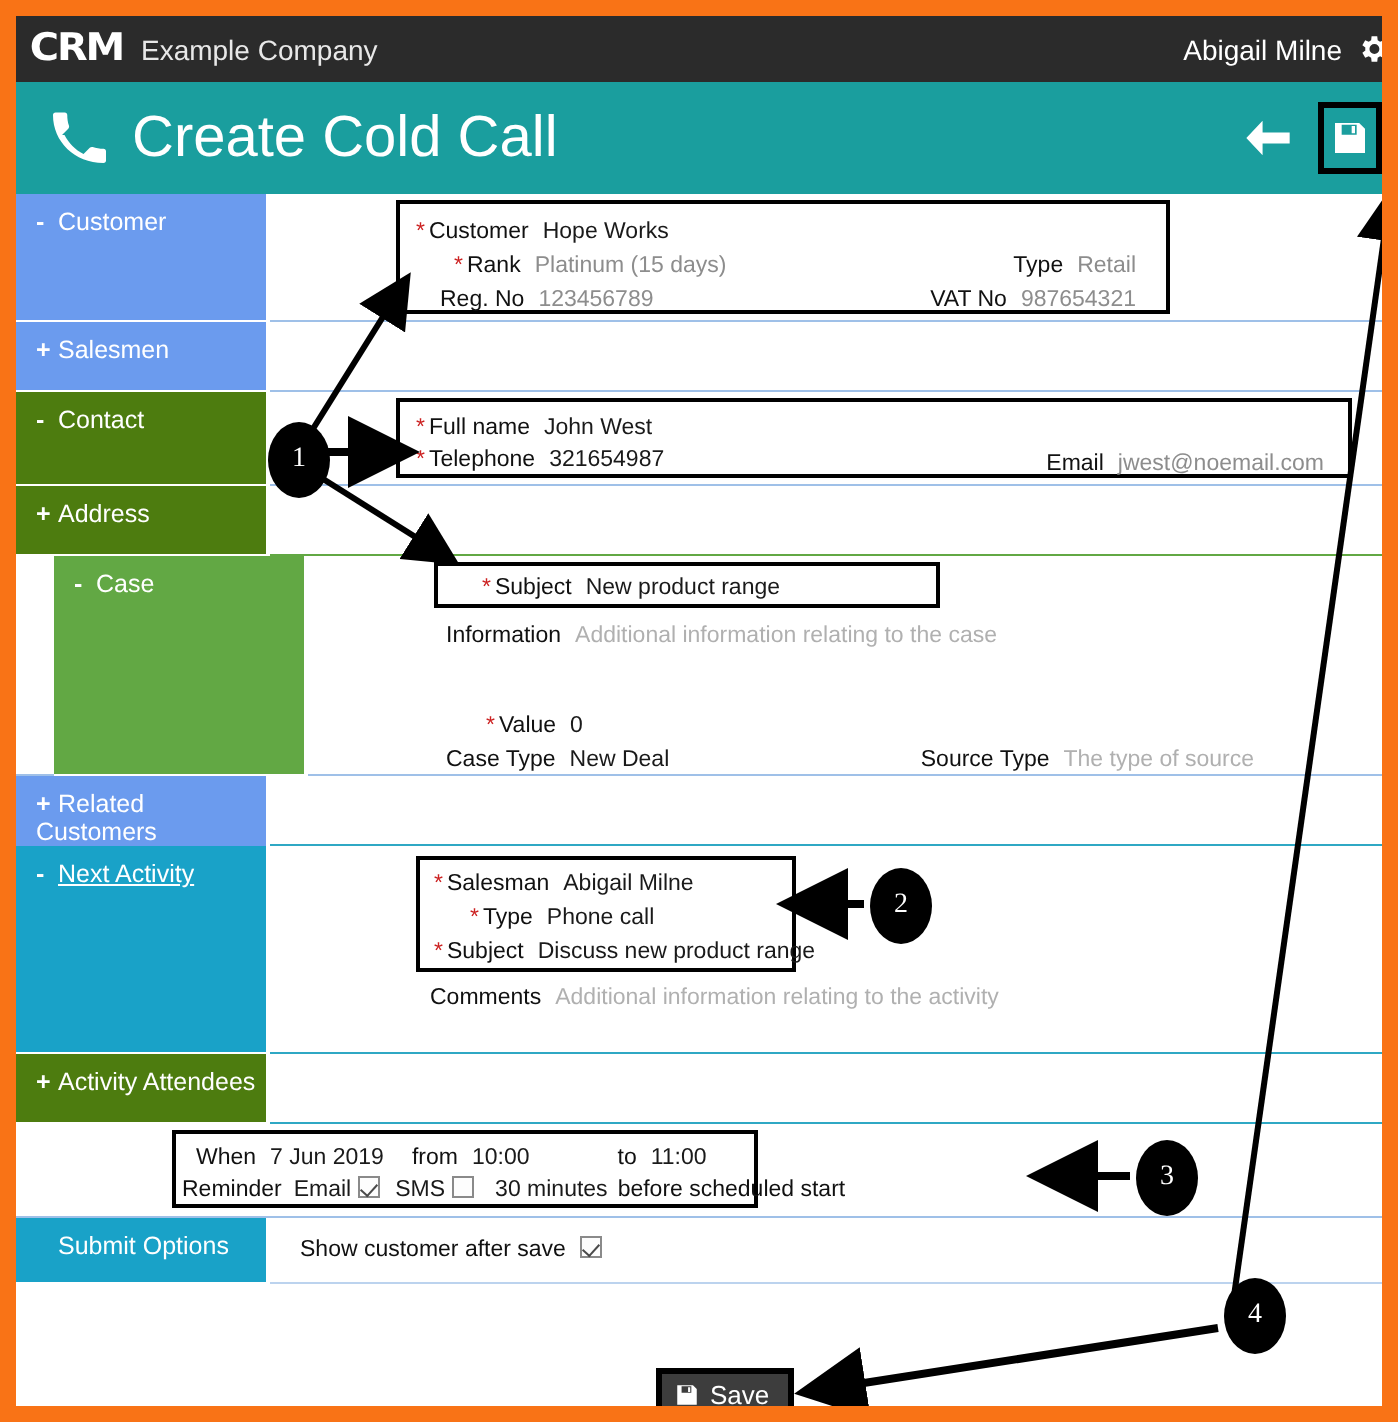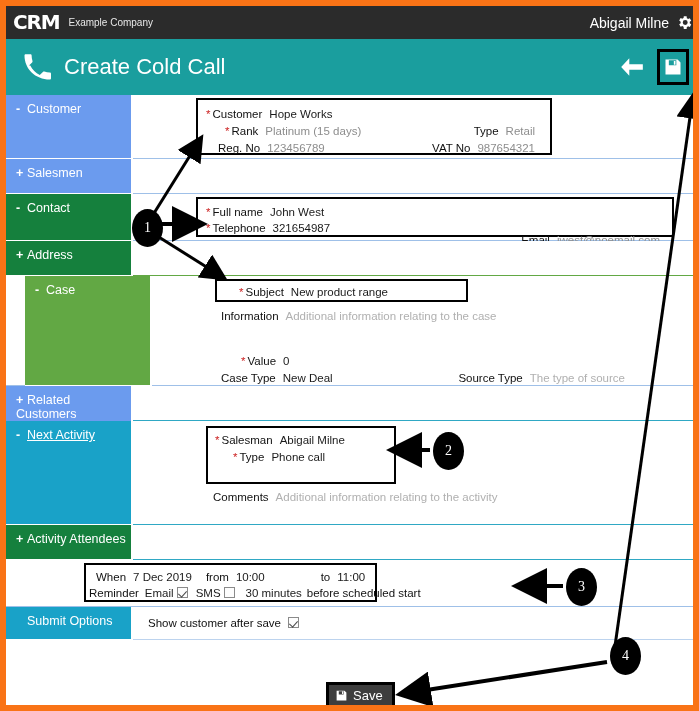--- a/index.html
+++ b/index.html
@@ -6,40 +6,40 @@
   html, body {
     margin: 0; padding: 0;
     background: #ffffff;
     font-family: "Liberation Sans", sans-serif;
   }
   #app {
     position: relative;
     width: 699px; height: 711px;
     overflow: hidden;
     background: #ffffff;
-    border: 6px solid #f97316;
+    border: 8px solid #f97316;
   }
 
   
   .topbar {
     position: absolute; left: 0; top: 0;
     width: 695px; height: 33px;
     background: #2b2b2b;
     display: flex; align-items: center;
     padding: 0 8px;
   }
   .logo {
     font-size: 19px; font-weight: bold; color: #ffffff;
     letter-spacing: -1px; line-height: 1;
     font-family: "DejaVu Sans", sans-serif;
     transform: scaleX(1.05);
     margin-right: 10px;
   }
   .company {
-    font-size: 10px; color: #e8e8e8;
+    font-size: 14px; color: #e8e8e8;
   }
   .topbar-right {
     margin-left: auto; display: flex; align-items: center; gap: 7px;
   }
   .username { font-size: 14px; color: #ffffff; }
   .gear {
     width: 17px; height: 17px; color: #ffffff;
     display: flex; align-items: center; justify-content: center;
   }
 
@@ -50,21 +50,21 @@
     background: #1a9e9e;
     display: flex; align-items: center;
     padding: 0 8px;
   }
   .phone-icon {
     width: 30px; height: 30px; color: #ffffff;
     margin: 0 12px 0 8px;
     display: flex; align-items: center; justify-content: center;
   }
   .page-title {
-    font-size: 22px; color: #ffffff; font-weight: normal;
+    font-size: 29px; color: #ffffff; font-weight: normal;
   }
   .head-actions {
     margin-left: auto; display: flex; align-items: center; gap: 10px;
     padding-right: 4px;
   }
   .back-arrow { width: 30px; height: 26px; color: #ffffff; display:flex; align-items:center; }
   .save-icon-btn {
     width: 32px; height: 36px;
     border: 3px solid #000000;
     background: #1a9e9e;
@@ -93,21 +93,21 @@
     padding: 7px 0 0 10px;
     position: relative;
     border-right: 2px solid #ffffff;
     border-bottom: 1px solid #ffffff;
   }
   .sect-label .sign {
     display: inline-block; width: 11px;
     font-weight: bold;
   }
   .c-lblue  { background: #6b9bee; }
-  .c-blue   { background: #15803d; }
+  .c-blue   { background: #4d7c0f; }
   .c-green  { background: #62a844; }
   .c-teal   { background: #19a2c8; }
   .sect-body {
     flex: 1 1 auto;
     position: relative;
     background: #ffffff;
     padding: 0;
   }
 
   
@@ -209,21 +209,21 @@
     </div>
   </div>
 
   <div class="body">
 
     <div class="row" style="height:64px;">
       <div class="sect-label c-lblue" style="height:64px;">
         <span class="sign">-</span><span>Customer</span>
       </div>
       <div class="sect-body">
-        <div class="fbox" style="left:63px; top:3px; width:356px; height:57px;">
+        <div class="fbox" style="left:63px; top:3px; width:387px; height:57px;">
           <div class="fieldline" style="left:8px; top:7px;">
             <span class="req">*</span><span class="flabel">Customer</span><span class="fval">Hope Works</span>
           </div>
           <div class="fieldline" style="left:27px; top:24px;">
             <span class="req">*</span><span class="flabel">Rank</span><span class="fval grey">Platinum (15 days)</span>
           </div>
           <div class="fieldline" style="left:20px; top:41px;">
             <span class="flabel">Reg. No</span><span class="fval grey">123456789</span>
           </div>
           <div class="fieldline" style="right:15px; top:24px;">
@@ -248,21 +248,21 @@
         <span class="sign">-</span><span>Contact</span>
       </div>
       <div class="sect-body">
         <div class="fbox" style="left:63px; top:3px; width:478px; height:40px;">
           <div class="fieldline" style="left:8px; top:6px;">
             <span class="req">*</span><span class="flabel">Full name</span><span class="fval">John West</span>
           </div>
           <div class="fieldline" style="left:8px; top:22px;">
             <span class="req">*</span><span class="flabel">Telephone</span><span class="fval">321654987</span>
           </div>
-          <div class="fieldline" style="right:12px; top:34px;">
+          <div class="fieldline" style="right:12px; top:24px;">
             <span class="flabel">Email</span><span class="fval grey">jwest@noemail.com</span>
           </div>
         </div>
       </div>
     </div>
 
     <div class="row" style="height:35px; border-bottom:1px solid #62a844;">
       <div class="sect-label c-blue" style="height:35px;">
         <span class="sign">+</span><span>Address</span>
       </div>
@@ -306,39 +306,42 @@
         <span class="sign">-</span><span>Next Activity</span>
       </div>
       <div class="sect-body">
         <div class="fbox" style="left:73px; top:5px; width:190px; height:58px;">
           <div class="fieldline" style="left:7px; top:5px;">
             <span class="req">*</span><span class="flabel">Salesman</span><span class="fval">Abigail Milne</span>
           </div>
           <div class="fieldline" style="left:25px; top:22px;">
             <span class="req">*</span><span class="flabel">Type</span><span class="fval">Phone call</span>
           </div>
+          <div class="fieldline" style="left:7px; top:39px;">
+            <span class="req">*</span><span class="flabel">Subject</span><span class="fval">Discuss new product range</span>
+          </div>
         </div>
         <div class="fieldline" style="left:80px; top:69px;">
           <span class="flabel">Comments</span><span class="fval placeholder">Additional information relating to the activity</span>
         </div>
       </div>
     </div>
 
     <div class="row teal-sep" style="height:35px;">
       <div class="sect-label c-blue" style="height:35px;">
         <span class="sign">+</span><span>Activity Attendees</span>
       </div>
       <div class="sect-body"></div>
     </div>
 
     <div class="row" style="height:47px;">
       <div class="sect-body">
         <div class="fbox" style="left:78px; top:3px; width:293px; height:39px;">
           <div class="fieldline" style="left:10px; top:5px;">
-            <span class="flabel">When</span><span class="fval">7 Dec 2019</span><span class="flabel" style="margin-left:14px;">from</span><span class="fval">10:00</span><span class="flabel" style="margin-left:26px;padding-left:30px;">to</span><span class="fval">11:00</span>
+            <span class="flabel">When</span><span class="fval">7 Jun 2019</span><span class="flabel" style="margin-left:14px;">from</span><span class="fval">10:00</span><span class="flabel" style="margin-left:14px;padding-left:30px;">to</span><span class="fval">11:00</span>
           </div>
           <div class="fieldline" style="left:3px; top:21px;">
             <span class="flabel">Reminder</span><span class="fval" style="margin-left:6px;">Email</span><span class="cbox checked"></span><span class="fval" style="margin-left:5px;">SMS</span><span class="cbox"></span><span class="fval" style="margin-left:8px;">30 minutes</span><span class="flabel" style="margin-left:5px;">before scheduled start</span>
           </div>
         </div>
       </div>
     </div>
 
     <div class="row last" style="height:33px;">
       <div class="sect-label c-teal" style="height:33px; padding-left:21px;">

